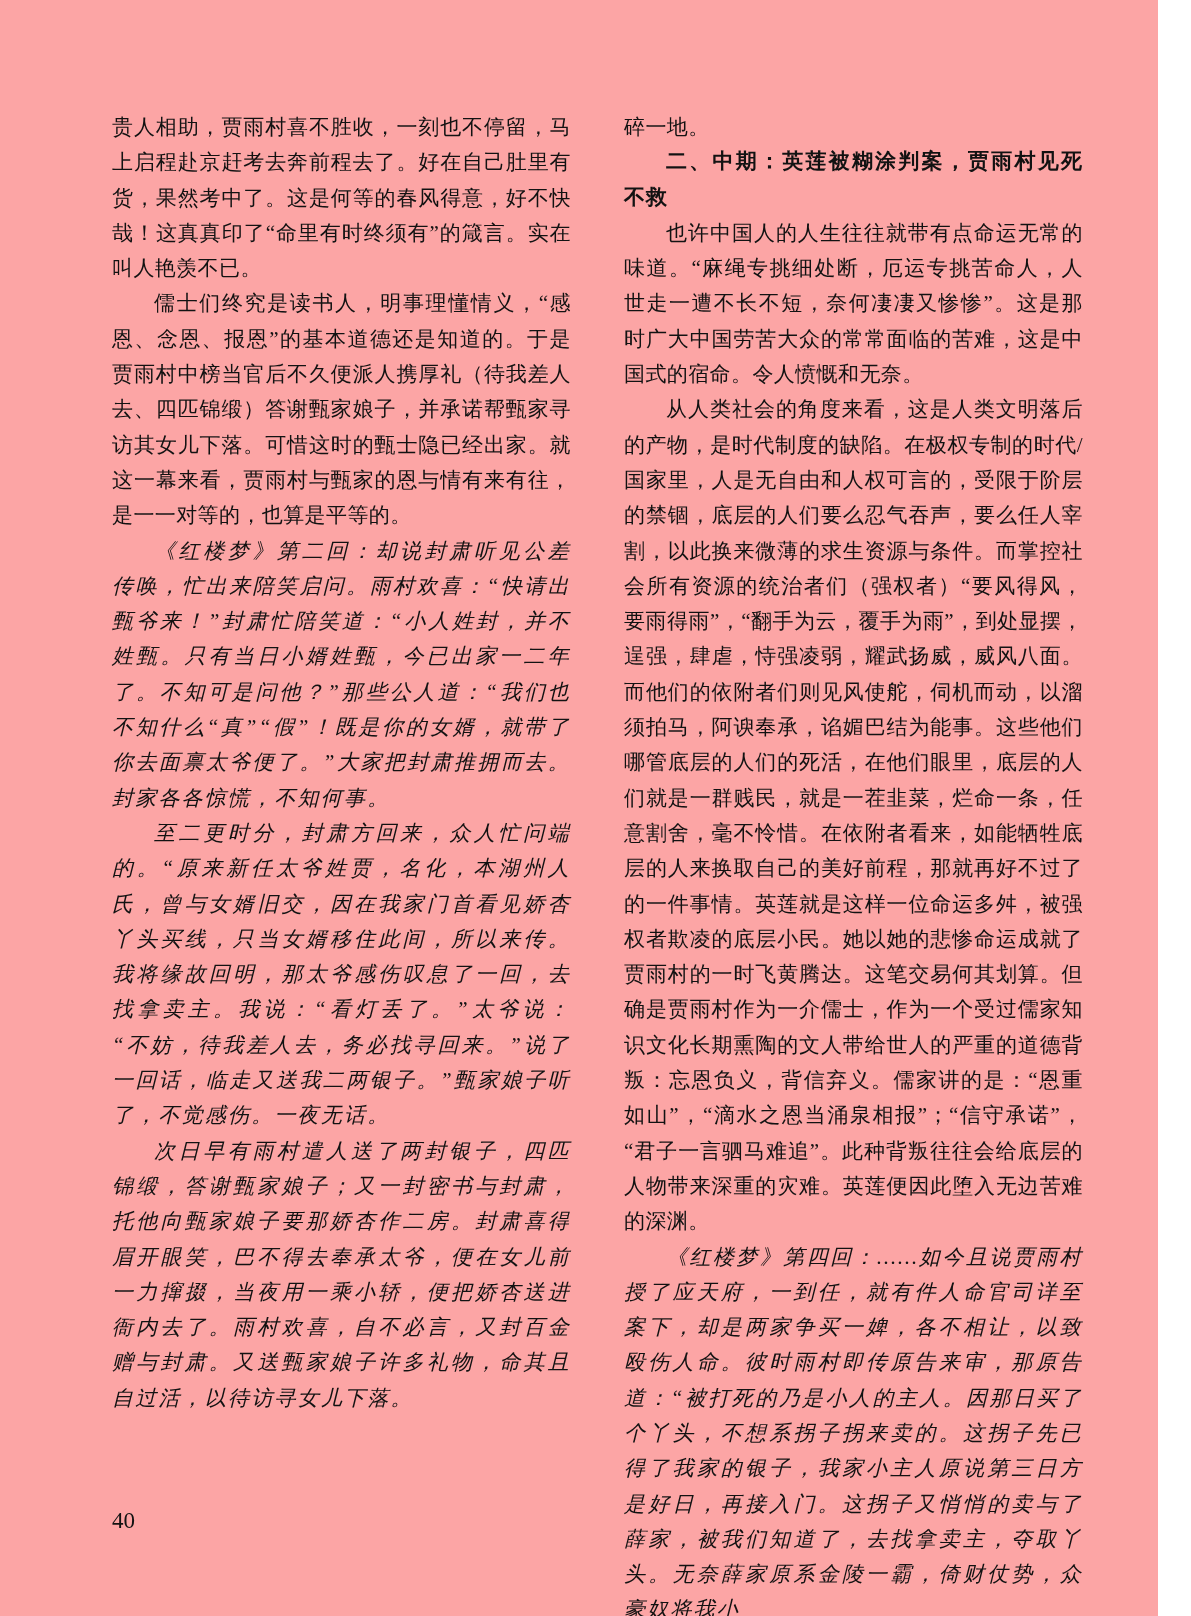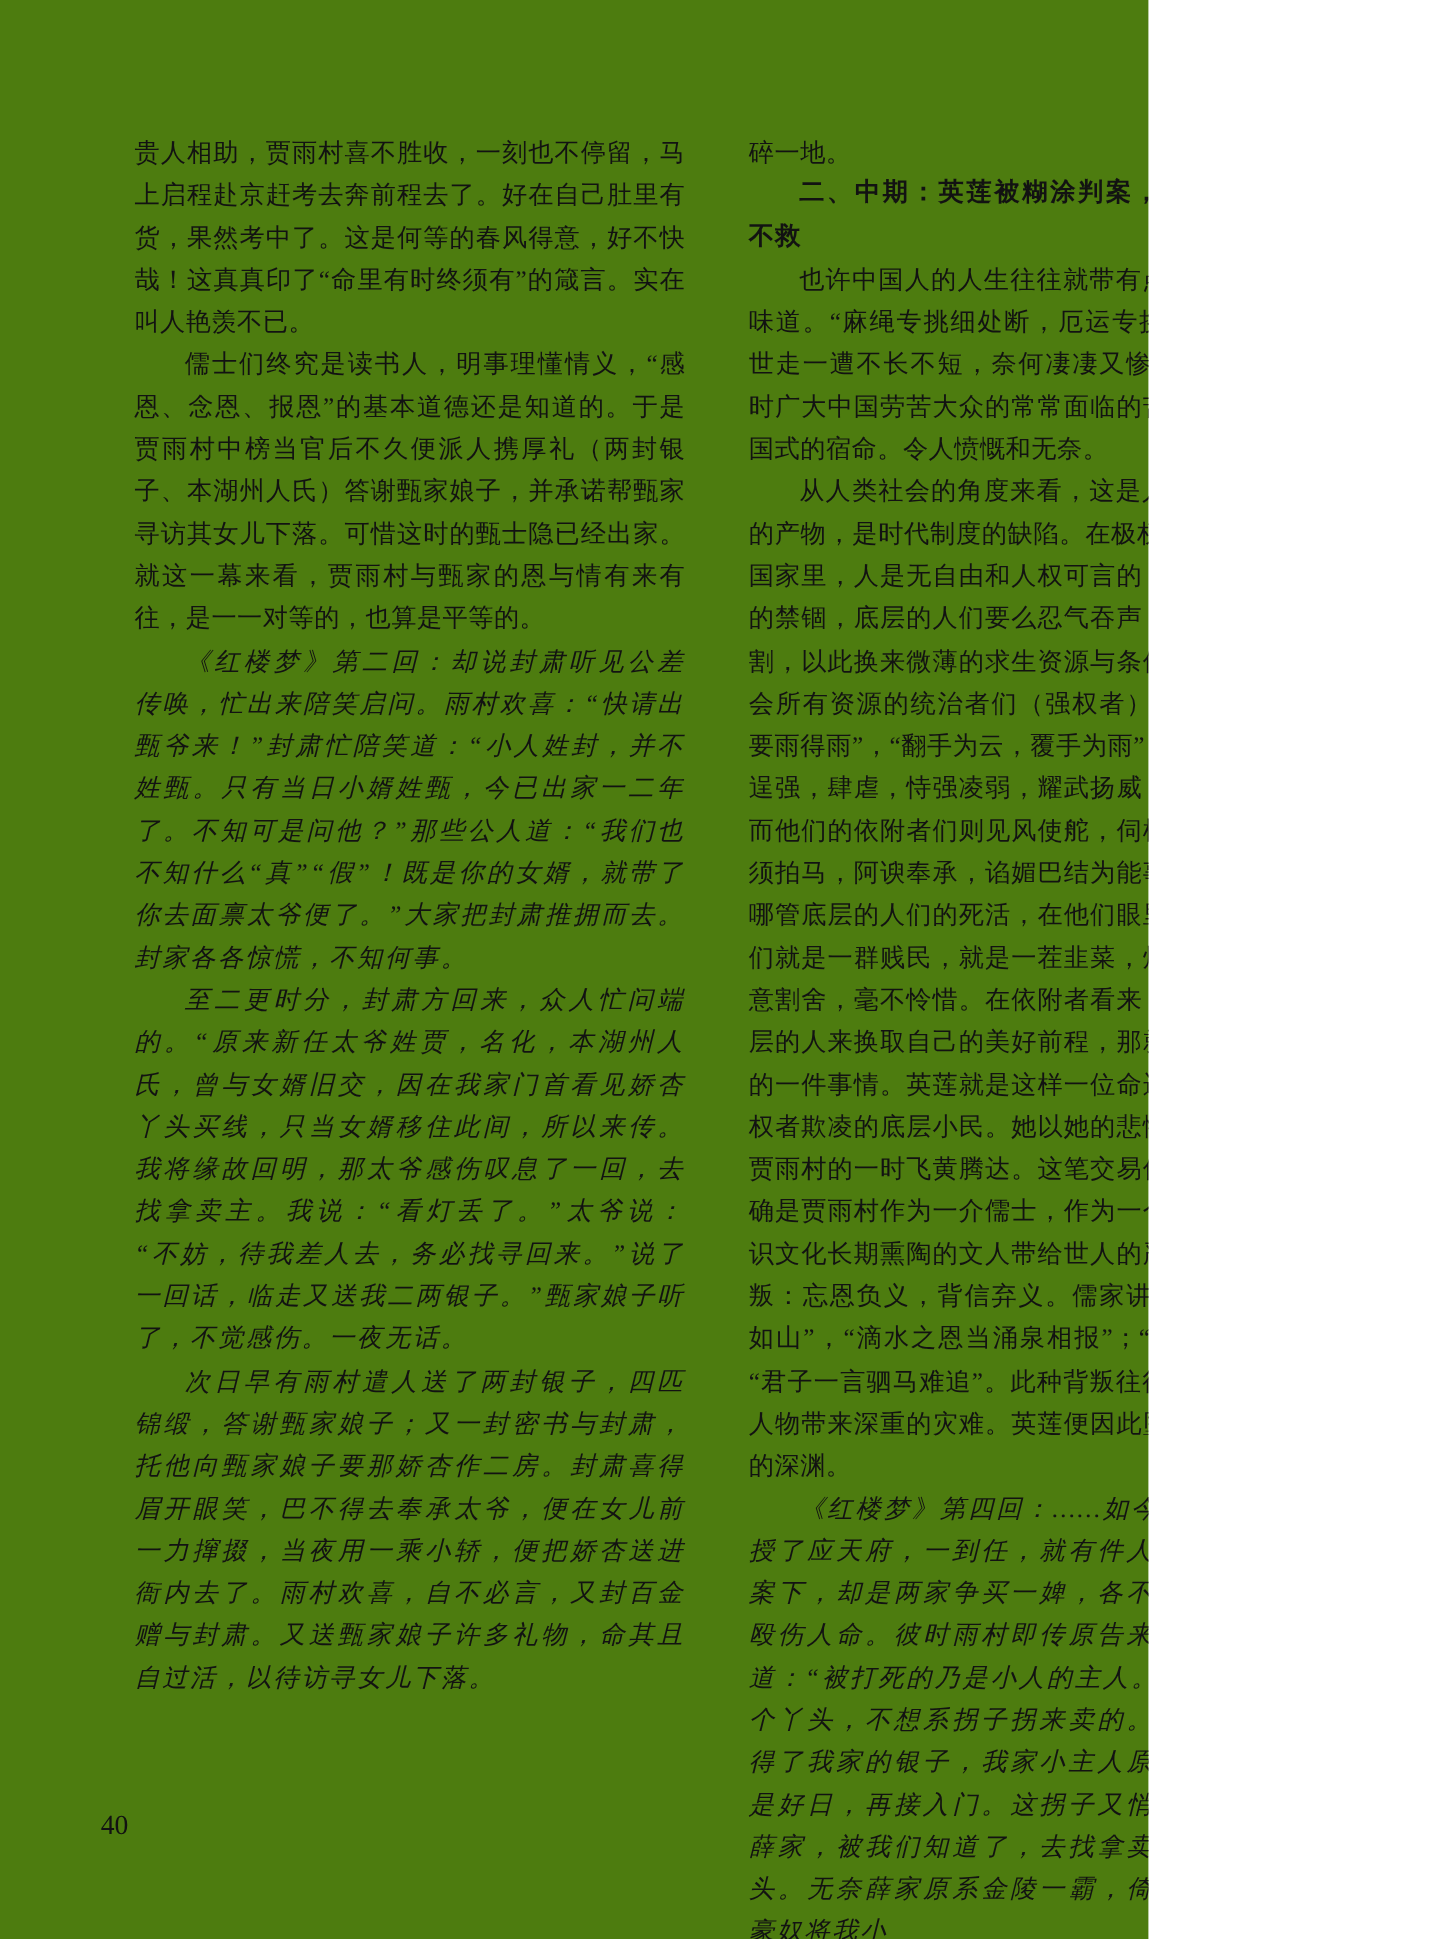--- a/index.html
+++ b/index.html
@@ -2,23 +2,23 @@
 <html lang="zh"><head>
 <meta charset="utf-8">
 <style>
   html, body {
     margin: 0;
     padding: 0;
     background: #ffffff;
   }
   .page {
     position: relative;
-    width: 957px;
+    width: 1158px;
     height: 1616px;
-    background: #4d7c0f;
+    background: #fca5a5;
     overflow: hidden;
     font-family: "Liberation Serif", "DejaVu Serif", serif;
     color: #121212;
   }
   .columns {
     position: absolute;
     left: 112px;
     top: 110px;
     display: flex;
     gap: 53px;
@@ -46,38 +46,38 @@
   }
   
   .col p.heading {
     font-family: Liberation Mono, monospace;
     font-weight: bold;
     font-size: 21px;
     letter-spacing: 1px;
   }
   .page-number {
     position: absolute;
-    left: 84px;
+    left: 112px;
     top: 1506px;
     font-size: 23px;
     line-height: 30px;
     color: #121212;
     font-family: "Liberation Serif", "DejaVu Serif", serif;
   }
 </style>
 </head>
 <body>
 
 <div class="page">
 
   <div class="columns">
 
     <div class="col">
       <p class="normal">贵人相助，贾雨村喜不胜收，一刻也不停留，马上启程赴京赶考去奔前程去了。好在自己肚里有货，果然考中了。这是何等的春风得意，好不快哉！这真真印了“命里有时终须有”的箴言。实在叫人艳羡不已。</p>
-      <p class="normal indent">儒士们终究是读书人，明事理懂情义，“感恩、念恩、报恩”的基本道德还是知道的。于是贾雨村中榜当官后不久便派人携厚礼（两封银子、本湖州人氏）答谢甄家娘子，并承诺帮甄家寻访其女儿下落。可惜这时的甄士隐已经出家。就这一幕来看，贾雨村与甄家的恩与情有来有往，是一一对等的，也算是平等的。</p>
+      <p class="normal indent">儒士们终究是读书人，明事理懂情义，“感恩、念恩、报恩”的基本道德还是知道的。于是贾雨村中榜当官后不久便派人携厚礼（待我差人去、四匹锦缎）答谢甄家娘子，并承诺帮甄家寻访其女儿下落。可惜这时的甄士隐已经出家。就这一幕来看，贾雨村与甄家的恩与情有来有往，是一一对等的，也算是平等的。</p>
       <p class="kaiti indent">《红楼梦》第二回：却说封肃听见公差传唤，忙出来陪笑启问。雨村欢喜：“快请出甄爷来！”封肃忙陪笑道：“小人姓封，并不姓甄。只有当日小婿姓甄，今已出家一二年了。不知可是问他？”那些公人道：“我们也不知什么“真”“假”！既是你的女婿，就带了你去面禀太爷便了。”大家把封肃推拥而去。封家各各惊慌，不知何事。</p>
       <p class="kaiti indent">至二更时分，封肃方回来，众人忙问端的。“原来新任太爷姓贾，名化，本湖州人氏，曾与女婿旧交，因在我家门首看见娇杏丫头买线，只当女婿移住此间，所以来传。我将缘故回明，那太爷感伤叹息了一回，去找拿卖主。我说：“看灯丢了。”太爷说：“不妨，待我差人去，务必找寻回来。”说了一回话，临走又送我二两银子。”甄家娘子听了，不觉感伤。一夜无话。</p>
       <p class="kaiti indent">次日早有雨村遣人送了两封银子，四匹锦缎，答谢甄家娘子；又一封密书与封肃，托他向甄家娘子要那娇杏作二房。封肃喜得眉开眼笑，巴不得去奉承太爷，便在女儿前一力撺掇，当夜用一乘小轿，便把娇杏送进衙内去了。雨村欢喜，自不必言，又封百金赠与封肃。又送甄家娘子许多礼物，命其且自过活，以待访寻女儿下落。</p>
     </div>
 
     <div class="col">
       <p class="normal">碎一地。</p>
       <p class="heading indent">二、中期：英莲被糊涂判案，贾雨村见死不救</p>
       <p class="normal indent">也许中国人的人生往往就带有点命运无常的味道。“麻绳专挑细处断，厄运专挑苦命人，人世走一遭不长不短，奈何凄凄又惨惨”。这是那时广大中国劳苦大众的常常面临的苦难，这是中国式的宿命。令人愤慨和无奈。</p>
       <p class="normal indent">从人类社会的角度来看，这是人类文明落后的产物，是时代制度的缺陷。在极权专制的时代/国家里，人是无自由和人权可言的，受限于阶层的禁锢，底层的人们要么忍气吞声，要么任人宰割，以此换来微薄的求生资源与条件。而掌控社会所有资源的统治者们（强权者）“要风得风，要雨得雨”，“翻手为云，覆手为雨”，到处显摆，逞强，肆虐，恃强凌弱，耀武扬威，威风八面。而他们的依附者们则见风使舵，伺机而动，以溜须拍马，阿谀奉承，谄媚巴结为能事。这些他们哪管底层的人们的死活，在他们眼里，底层的人们就是一群贱民，就是一茬韭菜，烂命一条，任意割舍，毫不怜惜。在依附者看来，如能牺牲底层的人来换取自己的美好前程，那就再好不过了的一件事情。英莲就是这样一位命运多舛，被强权者欺凌的底层小民。她以她的悲惨命运成就了贾雨村的一时飞黄腾达。这笔交易何其划算。但确是贾雨村作为一介儒士，作为一个受过儒家知识文化长期熏陶的文人带给世人的严重的道德背叛：忘恩负义，背信弃义。儒家讲的是：“恩重如山”，“滴水之恩当涌泉相报”；“信守承诺”，“君子一言驷马难追”。此种背叛往往会给底层的人物带来深重的灾难。英莲便因此堕入无边苦难的深渊。</p>

